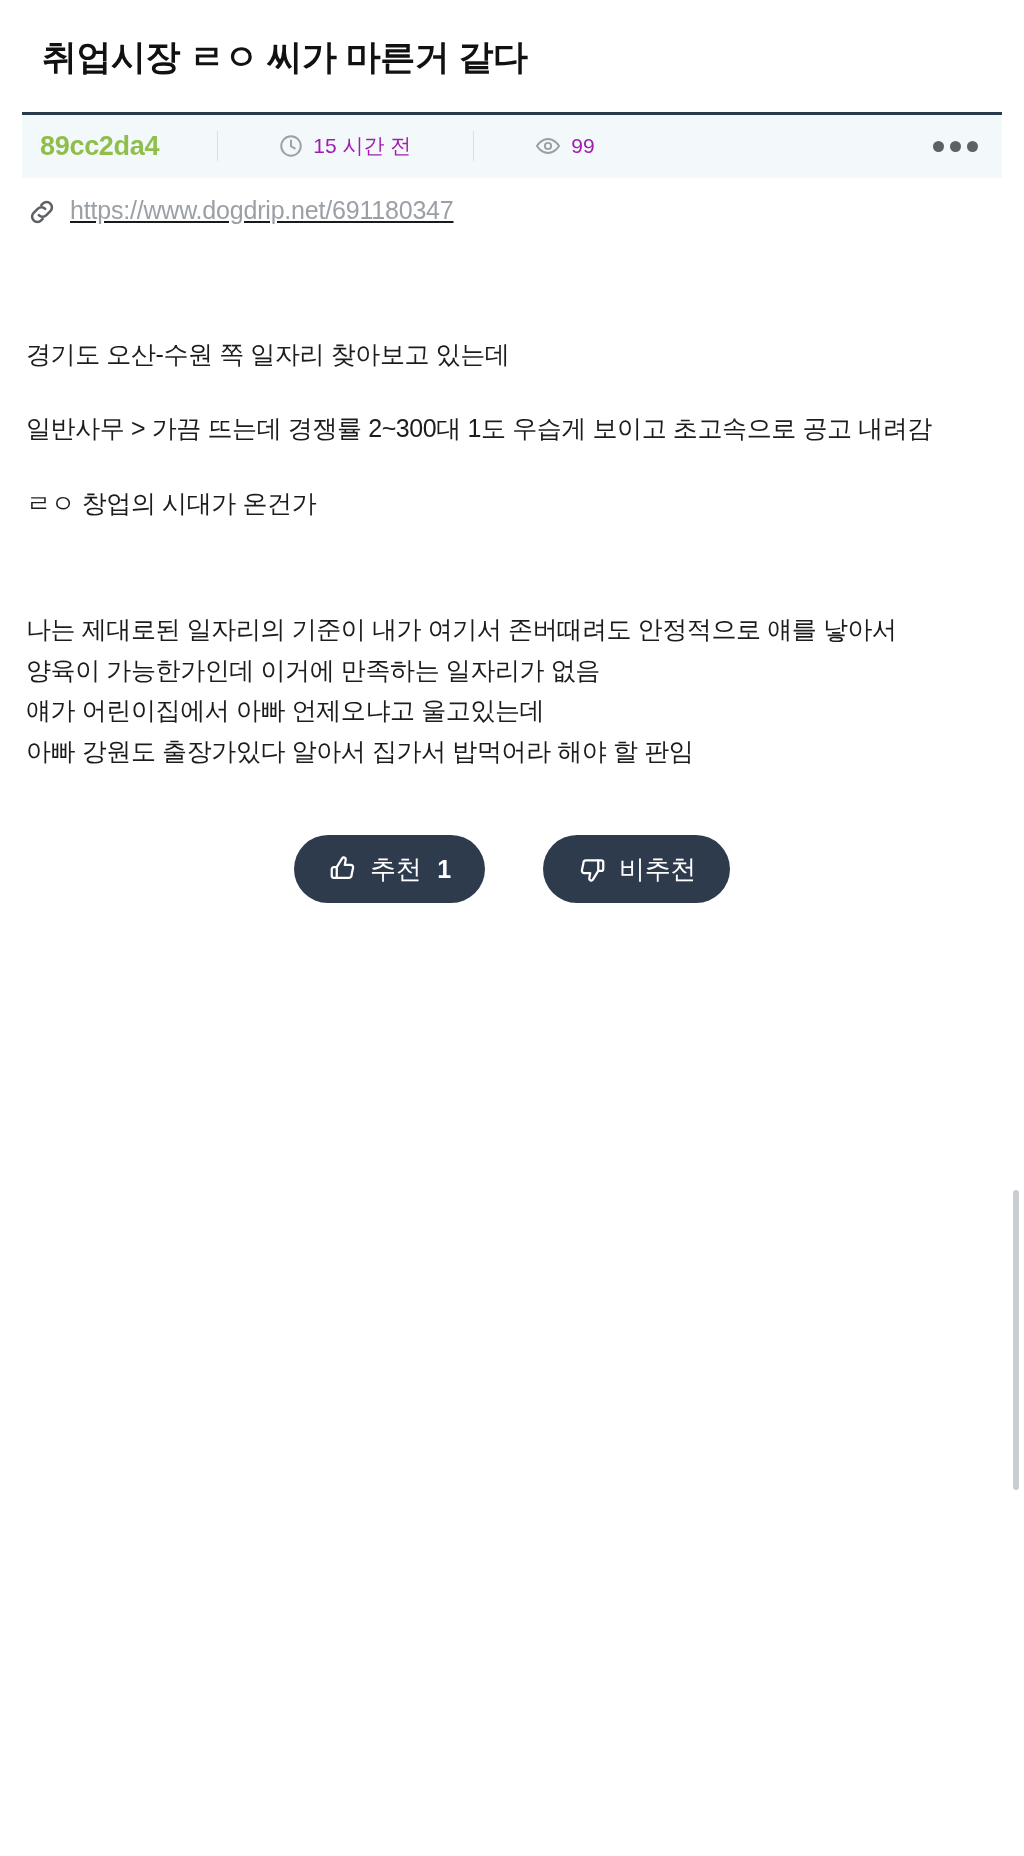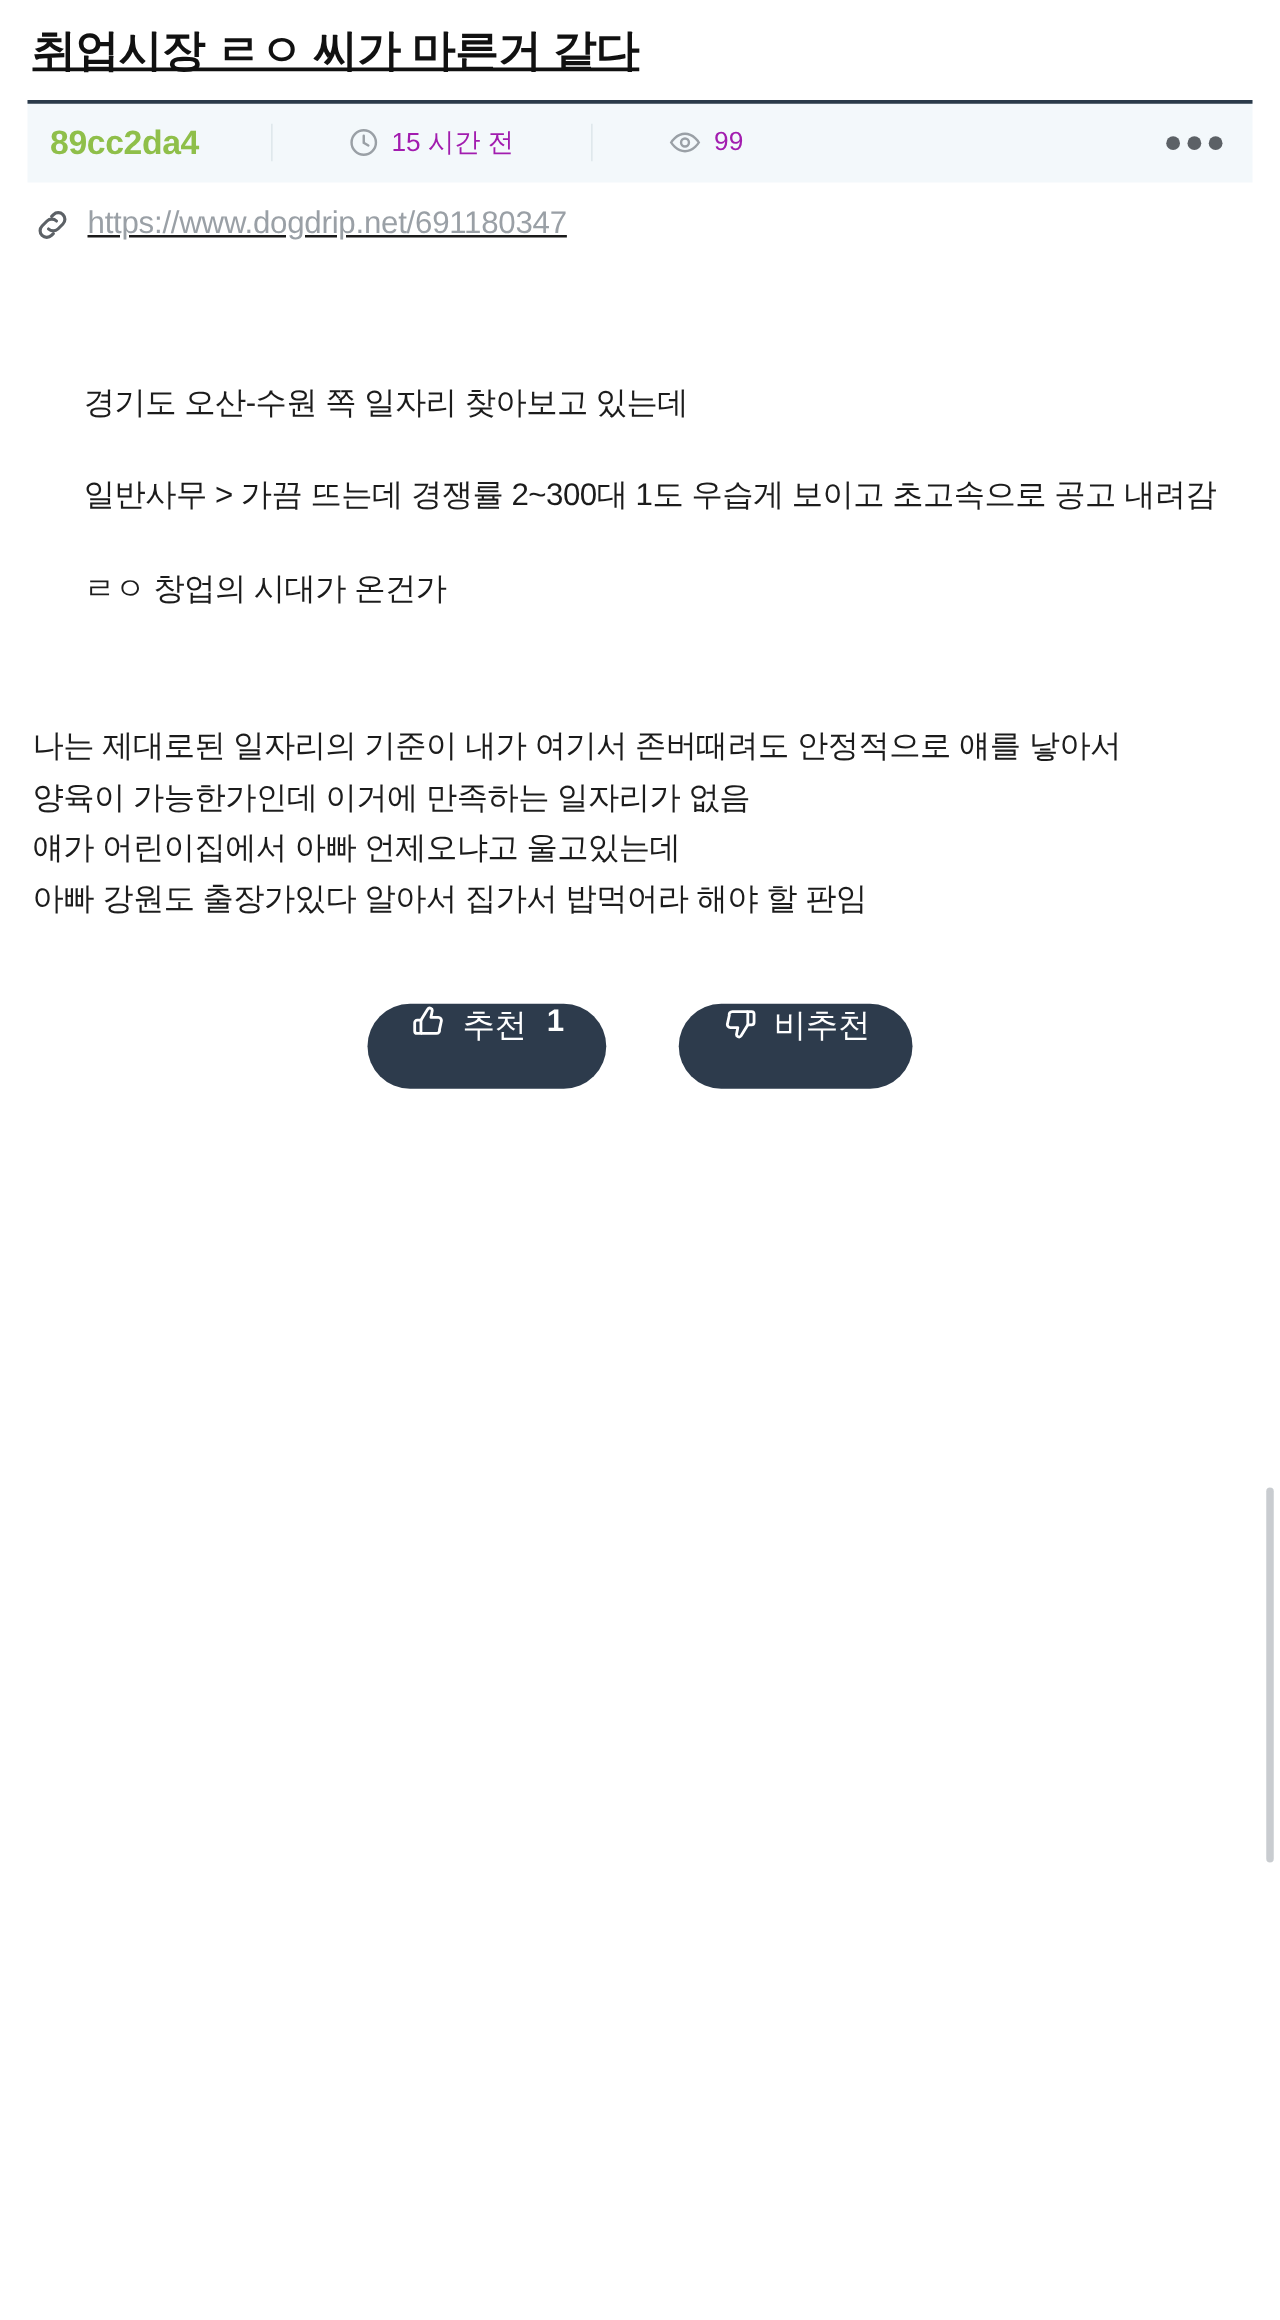--- a/index.html
+++ b/index.html
@@ -25,22 +25,21 @@
   
   .title-wrap {
     padding: 18px 26px 16px 26px;
   }
   .post-title {
     font-size: 35px;
     font-weight: bold;
     letter-spacing: -0.5px;
     line-height: 1.3;
     color: #111111;
-    margin: 0;
-    text-decoration: underline;
+    margin: 16px;
   }
 
   
   .meta-bar {
     margin: 0 22px;
     background: #f3f8fb;
     border-top: 3px solid #2b3a4a;
     height: 66px;
     display: flex;
     align-items: center;
@@ -103,21 +102,20 @@
   }
   .url-text {
     color: #9aa0a6;
     font-size: 25px;
     letter-spacing: -0.2px;
   }
 
   
   .body-wrap {
     padding: 96px 26px 0 26px;
-    margin-left: 41px;
   }
   .para {
     font-size: 25px;
     line-height: 1.62;
     color: #1c1c1c;
     letter-spacing: -0.4px;
     margin: 0 0 34px 0;
     white-space: pre-wrap;
     word-break: keep-all;
   }
@@ -139,20 +137,21 @@
 
   
   .votes {
     display: flex;
     justify-content: center;
     gap: 58px;
     padding: 30px 0 40px 0;
   }
   .vote-btn {
     display: inline-flex;
+    align-items: center;
     gap: 12px;
     background: #2d3b4c;
     color: #ffffff;
     border: none;
     border-radius: 36px;
     height: 68px;
     padding: 0 34px;
     font-size: 26px;
     font-family: inherit;
     letter-spacing: -0.3px;

